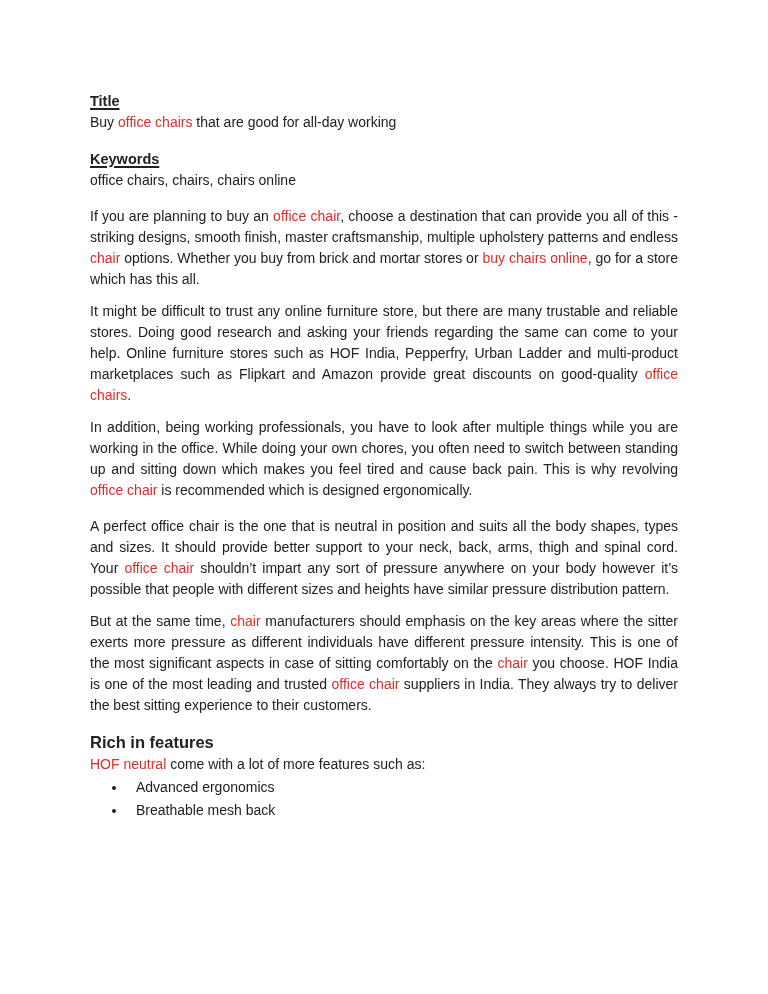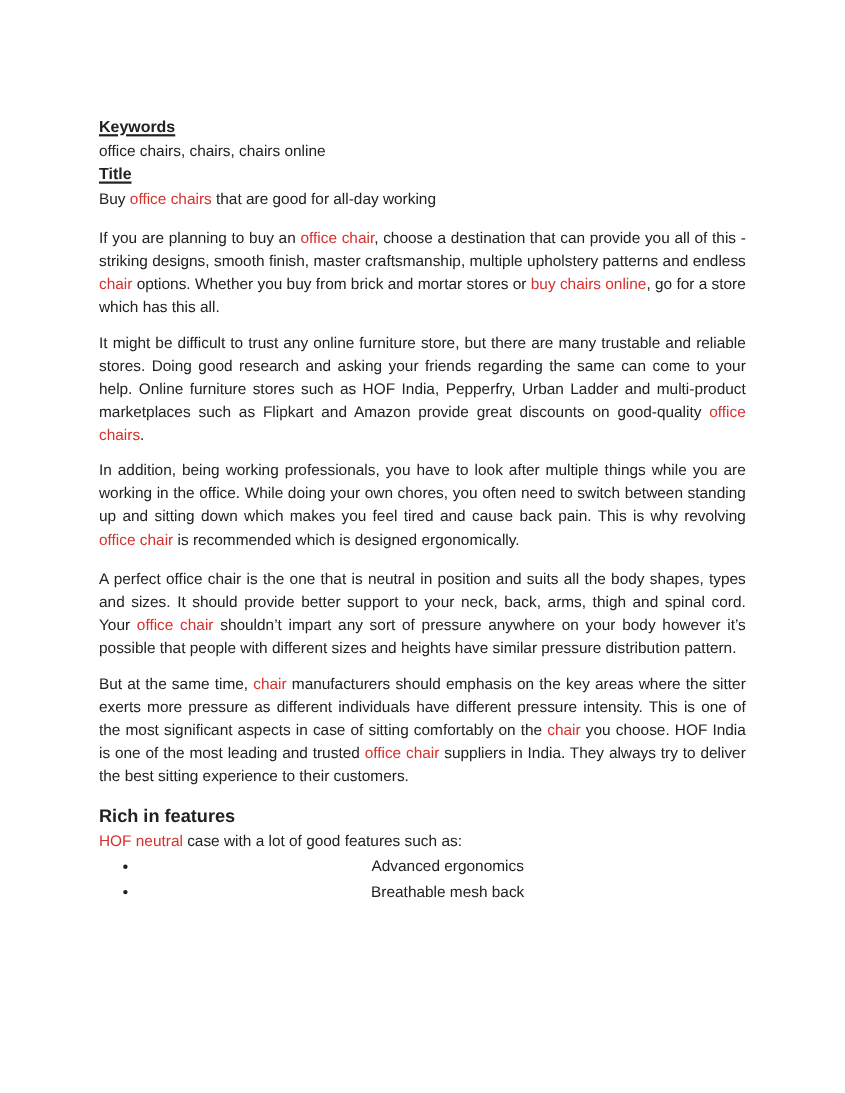--- a/index.html
+++ b/index.html
@@ -48,51 +48,51 @@
   .red-bold { color: var(--accent, #d6302c); font-weight: 400; }
   ul.bullets {
     margin: 2px 0 0 0;
     padding-left: 37px;
     list-style: disc;
   }
   ul.bullets li {
     padding-left: 9px;
     margin-bottom: 2px;
     line-height: 21px;
-    text-align: center;
+    text-align: left;
   }
 </style>
 </head>
 <body style="background: rgb(255, 255, 255);">
 
 <div class="doc" style="color: rgb(33, 33, 33);">
 
+  <div class="section section-first">
+    <h3 class="h-underlined">Title</h3>
+    <p class="para single-line"><span>Buy </span><span class="red">office chairs</span><span> that are good for all-day working</span></p>
+  </div>
+
   <div class="section">
     <h3 class="h-underlined">Keywords</h3>
     <p class="para single-line">office chairs, chairs, chairs online</p>
-  </div>
-
-  <div class="section section-first">
-    <h3 class="h-underlined">Title</h3>
-    <p class="para single-line"><span>Buy </span><span class="red">office chairs</span><span> that are good for all-day working</span></p>
   </div>
 
   <div class="section">
     <p class="para"><span>If you are planning to buy an </span><span class="red">office chair</span><span>, choose a destination that can provide you all of this - striking designs, smooth finish, master craftsmanship, multiple upholstery patterns and endless </span><span class="red">chair</span><span> options. Whether you buy from brick and mortar stores or </span><span class="red-bold">buy chairs online</span><span>, go for a store which has this all.</span></p>
     <p class="para"><span>It might be difficult to trust any online furniture store, but there are many trustable and reliable stores. Doing good research and asking your friends regarding the same can come to your help. Online furniture stores such as HOF India, Pepperfry, Urban Ladder and multi-product marketplaces such as Flipkart and Amazon provide great discounts on good-quality </span><span class="red">office chairs</span><span>.</span></p>
     <p class="para"><span>In addition, being working professionals, you have to look after multiple things while you are working in the office. While doing your own chores, you often need to switch between standing up and sitting down which makes you feel tired and cause back pain. This is why revolving </span><span class="red">office chair</span><span> is recommended which is designed ergonomically.</span></p>
   </div>
 
   <div class="section">
     <p class="para"><span>A perfect office chair is the one that is neutral in position and suits all the body shapes, types and sizes. It should provide better support to your neck, back, arms, thigh and spinal cord. Your </span><span class="red">office chair</span><span> shouldn’t impart any sort of pressure anywhere on your body however it’s possible that people with different sizes and heights have similar pressure distribution pattern.</span></p>
     <p class="para"><span>But at the same time, </span><span class="red">chair</span><span> manufacturers should emphasis on the key areas where the sitter exerts more pressure as different individuals have different pressure intensity. This is one of the most significant aspects in case of sitting comfortably on the </span><span class="red-bold">chair</span><span> you choose. HOF India is one of the most leading and trusted </span><span class="red">office chair</span><span> suppliers in India. They always try to deliver the best sitting experience to their customers.</span></p>
   </div>
 
   <div class="section">
     <h2 class="h-large">Rich in features</h2>
-    <p class="para single-line"><span class="red-bold">HOF neutral</span><span> case with a lot of good features such as:</span></p>
+    <p class="para single-line"><span class="red-bold">HOF neutral</span><span> come with a lot of more features such as:</span></p>
     <ul class="bullets">
       <li>Advanced ergonomics</li>
       <li>Breathable mesh back</li>
     </ul>
   </div>
 
 </div>
 
 </body></html>

